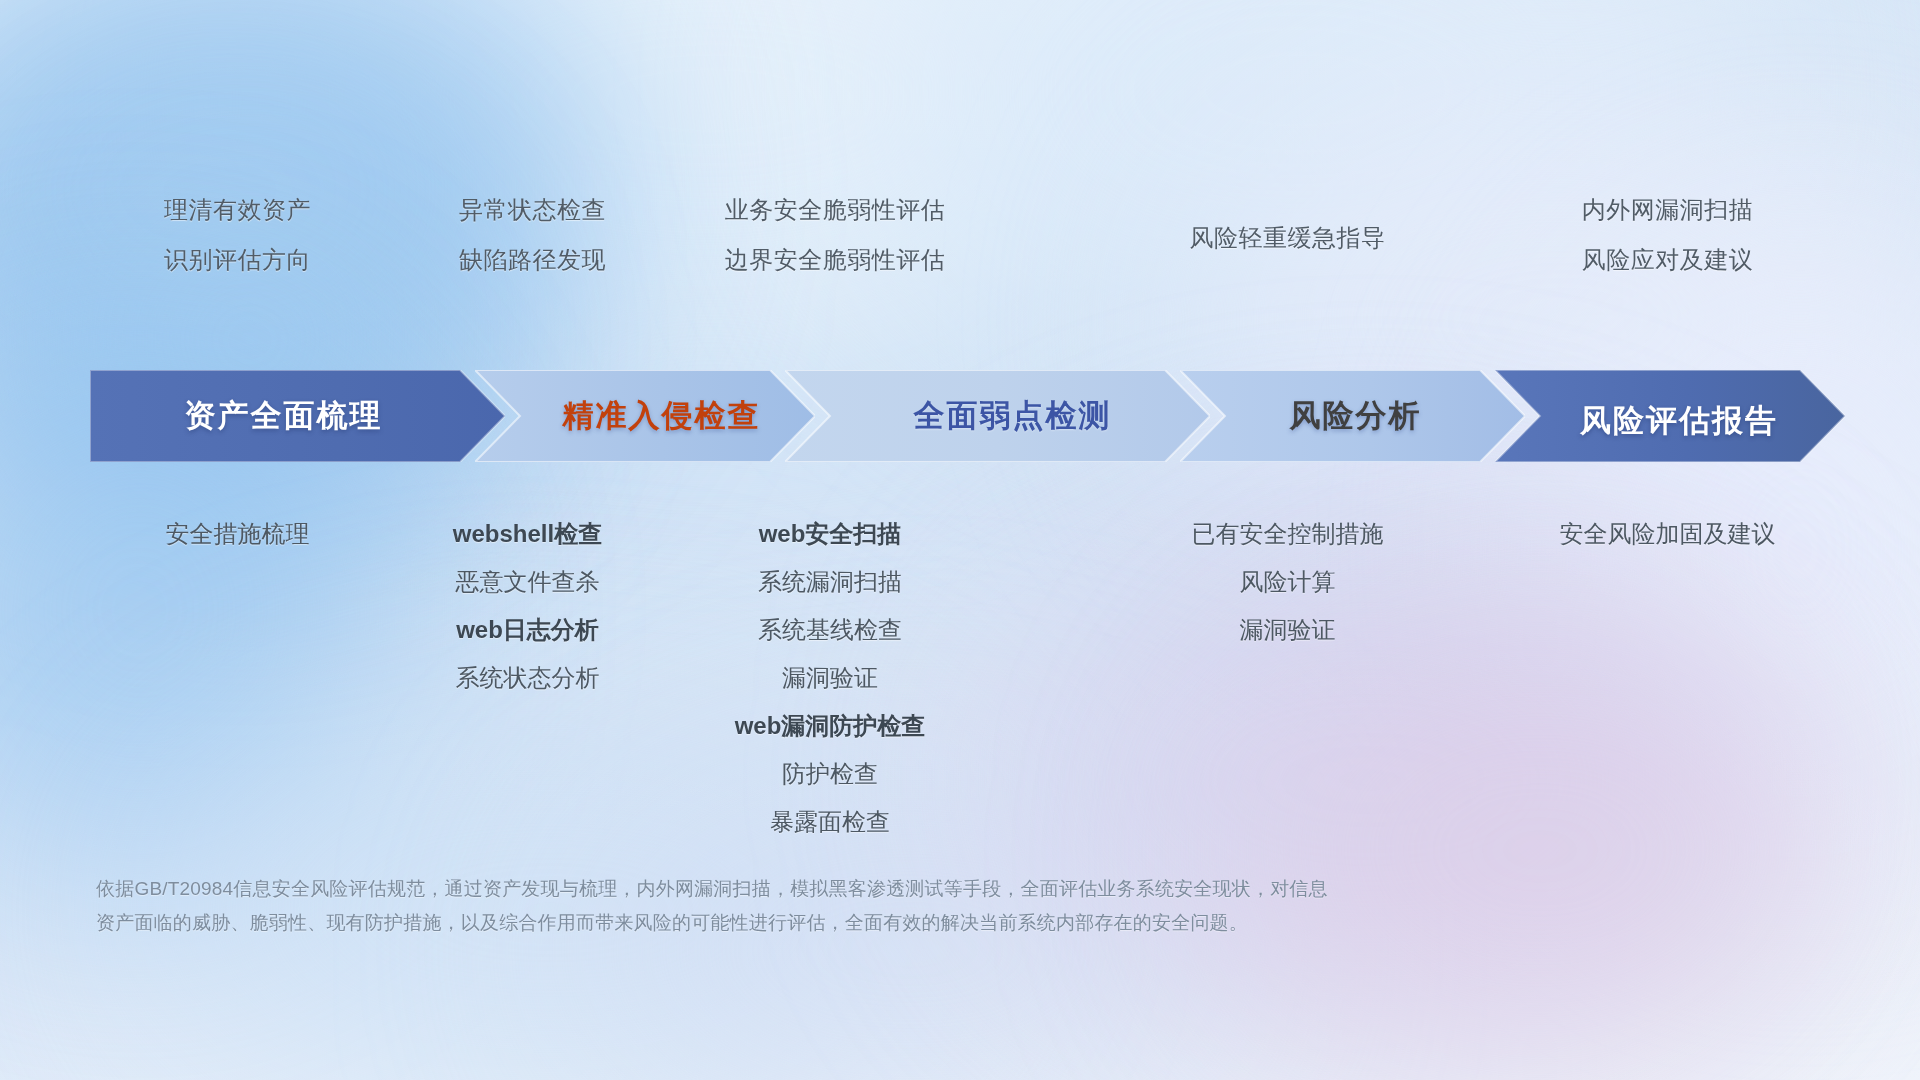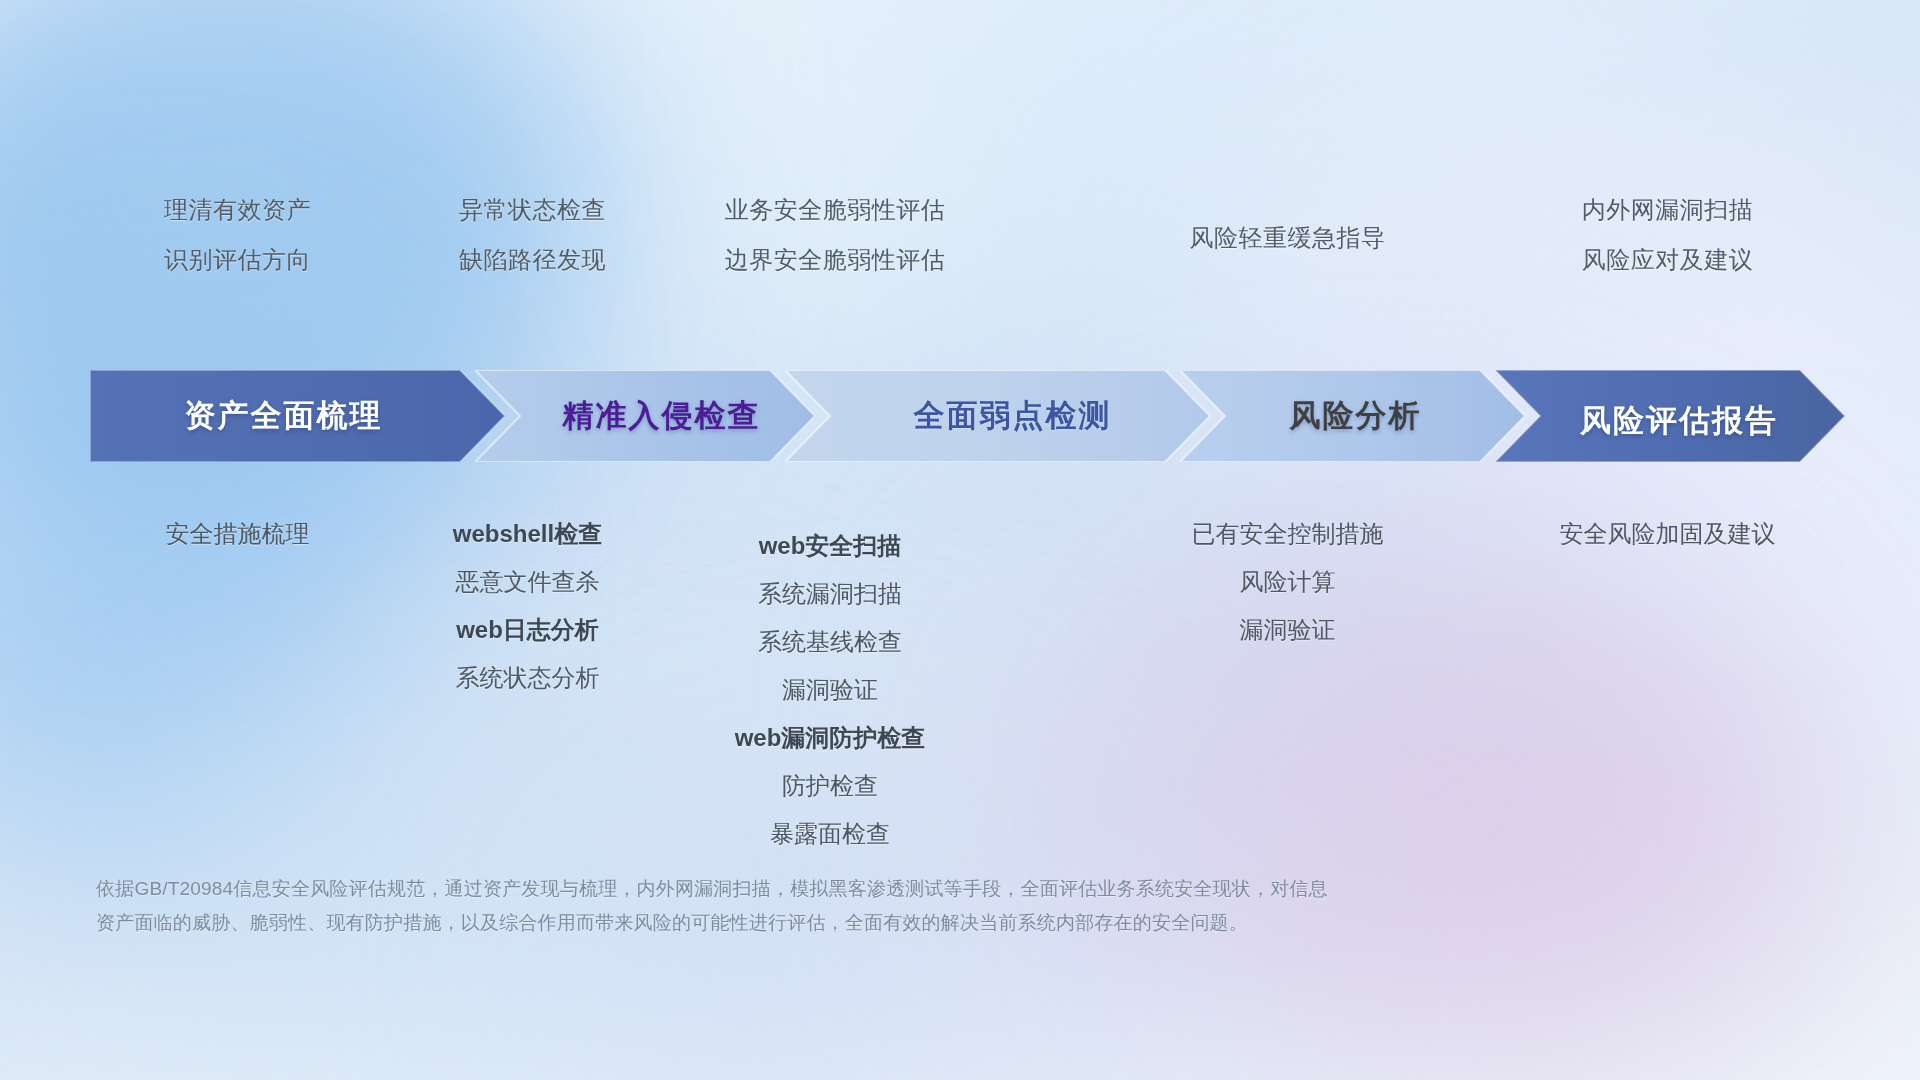--- a/index.html
+++ b/index.html
@@ -145,21 +145,21 @@
             <linearGradient id="glite2" x1="0" y1="0" x2="1" y2="0">
               <stop offset="0%" stop-color="#b6cdec"></stop>
                 <stop offset="55%" stop-color="#a9c4e8"></stop>
                 <stop offset="100%" stop-color="#9fbde6"></stop>
             </linearGradient>
           </defs>
           <polygon points="0,0 295,0 340,46 295,92 0,92 45,46" fill="url(#glite2)"></polygon>
           <polygon points="0,0 295,0 340,46 295,92 0,92 45,46" fill="none" stroke="rgba(255,255,255,.55)" stroke-width="2"></polygon>
         </svg>
       </div>
-      <span class="lbl" style="color:#4c1d95;text-shadow:0 2px 4px rgba(60,85,150,.40);margin-left:33px;">精准入侵检查</span>
+      <span class="lbl" style="color:#c2410c;text-shadow:0 2px 4px rgba(60,85,150,.40);margin-left:33px;">精准入侵检查</span>
     </div>
 
     <div class="chev" style="left:695px;width:425px;">
       <div class="shape">
         <svg viewBox="0 0 425 92" preserveAspectRatio="none">
           <defs>
             <linearGradient id="glite3" x1="0" y1="0" x2="1" y2="0">
               <stop offset="0%" stop-color="#c3d6ee"></stop>
                 <stop offset="50%" stop-color="#bed2ec"></stop>
                 <stop offset="100%" stop-color="#b2c9ea"></stop>
@@ -214,21 +214,21 @@
       <div class="line">安全措施梳理</div>
     </div>
 
     <div class="col-bot" style="left:380px;top:40px;width:295px;">
       <div class="line strong">webshell检查</div>
       <div class="line">恶意文件查杀</div>
       <div class="line strong">web日志分析</div>
       <div class="line">系统状态分析</div>
     </div>
 
-    <div class="col-bot" style="left:635px;top:52px;width:390px;text-align:center;">
+    <div class="col-bot" style="left:635px;top:40px;width:390px;text-align:center;">
       <div class="line strong">web安全扫描</div>
       <div class="line">系统漏洞扫描</div>
       <div class="line">系统基线检查</div>
       <div class="line">漏洞验证</div>
       <div class="line strong">web漏洞防护检查</div>
       <div class="line">防护检查</div>
       <div class="line">暴露面检查</div>
     </div>
 
     <div class="col-bot" style="left:1120px;top:40px;width:335px;">

